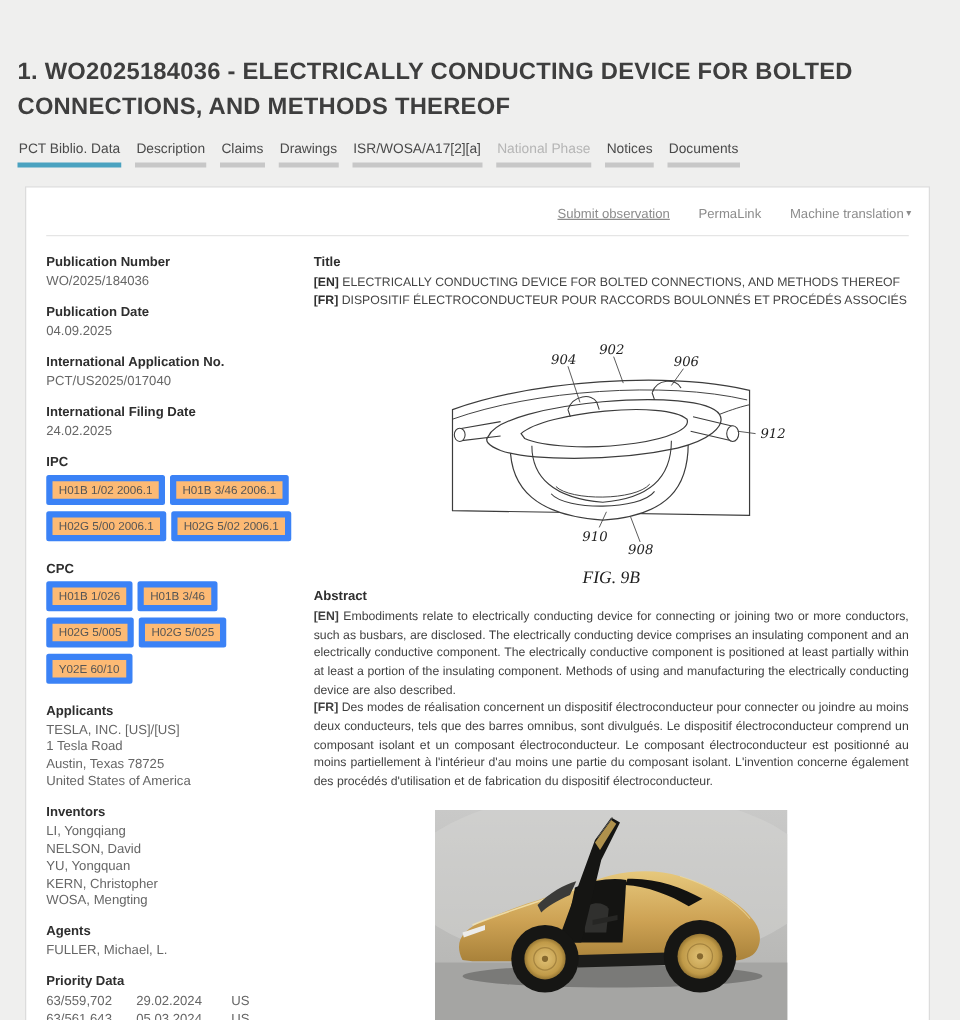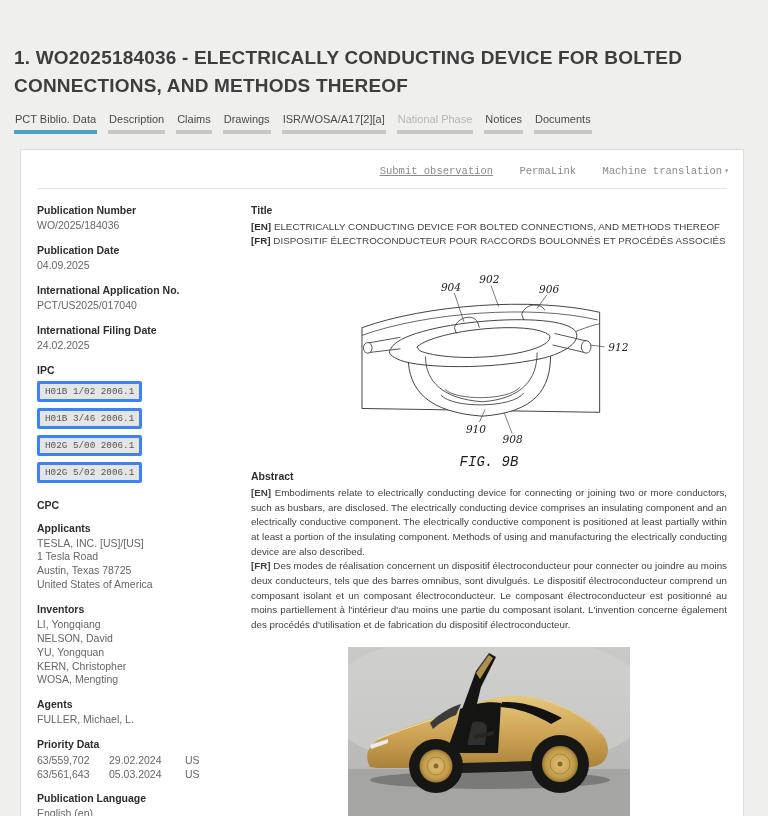--- a/index.html
+++ b/index.html
@@ -20,49 +20,49 @@
   .tab { cursor: pointer; }
   .tab-label { display: block; font-size: 11px; color: #4a4a4a; white-space: nowrap; padding: 0 1px; }
   .tab-bar { height: 4px; background: #c7c7c7; margin-top: 5px; }
   .tab.active .tab-bar { background: #4AA2C0; }
   .tab.disabled .tab-label { color: #b5b5b5; cursor: default; }
   
   .card {
     margin: 15px 24px 0 20px; background: #fff;
     border: 1px solid #dcdcdc;
   }
-  .card-links { text-align: right; padding: 15px 14px 9px; font-size: 10.5px; color: #8c8c8c; font-family: Liberation Mono, monospace; }
+  .card-links { text-align: right; padding: 15px 14px 9px; font-size: 10.5px; color: #8c8c8c; }
   .card-links .lnk { margin-left: 20px; cursor: pointer; color: #8c8c8c; }
   .lnk.underlined { text-decoration: underline; }
   .caret { font-size: 8px; vertical-align: 1px; margin-left: 2px; }
   .card-divider { border-bottom: 1px solid #e5e5e5; margin: 2px 16px 0; }
   .columns { display: flex; padding: 15px 16px 0; }
   .left-col { width: 208px; flex-shrink: 0; }
   .right-col { flex: 1; padding-left: 6px; min-width: 0; }
   
   .field { margin-bottom: 11px; }
   .flabel { font-size: 10.5px; font-weight: 700; color: #2e2e2e; margin-bottom: 3px; }
   .fvalue { font-size: 10.5px; color: #666; line-height: 1.32; }
   .chips { padding-top: 1px; }
   .chip {
     display: inline-block; font-size: 9.3px; color: #555;
-    border: 3px solid #3b82f6; background: #e5e5e5; border-radius: 2px;
-    padding: 2px 5px; margin: 0 4px 5px 0; cursor: pointer; white-space: nowrap; font-family: Liberation Mono, monospace;
+    border: 5px solid #3b82f6; background: #fdba74; border-radius: 2px;
+    padding: 2px 5px; margin: 0 4px 5px 0; cursor: pointer; white-space: nowrap;
   }
   .prow { display: flex; font-size: 10.5px; color: #666; line-height: 1.35; }
   .pnum { width: 72px; } .pdate { width: 76px; }
   
   .rlabel { font-size: 10.5px; font-weight: 700; color: #2e2e2e; margin-bottom: 4px; }
   .lang-line { font-size: 9.8px; color: #444; line-height: 1.42; }
   .lang-line b { color: #2e2e2e; }
   .abstract-block { }
   .abstract-text { font-size: 9.8px; color: #3f3f3f; line-height: 1.5; text-align: justify; }
   .figure-wrap { width: 300px; margin: 20px auto 0; text-align: center; }
   .fig-caption {
-    font-family: Liberation Mono, monospace; font-style: italic;
+    font-family: Liberation Serif, serif; font-style: italic;
     font-size: 14px; color: #1d1d1d; margin-top: 4px;
   }
   .fig-num { font-family: "DejaVu Serif", serif; font-style: italic; font-size: 11px; fill: #222; }
   .car-wrap { width: 282px; height: 170px; margin: 14px auto 4px; }
 </style>
 </head>
 <body>
 
 <div class="page">
 
@@ -140,20 +140,23 @@
 
         <div class="field">
           <div class="flabel">IPC</div>
           <div class="chips">
             <span class="chip">H01B 1/02 2006.1</span><span class="chip">H01B 3/46 2006.1</span><span class="chip">H02G 5/00 2006.1</span><span class="chip">H02G 5/02 2006.1</span>
           </div>
         </div>
 
         <div class="field">
           <div class="flabel">CPC</div>
+          <div class="chips">
+            <span class="chip">H01B 1/026</span><span class="chip">H01B 3/46</span><span class="chip">H02G 5/005</span><span class="chip">H02G 5/025</span><span class="chip">Y02E 60/10</span>
+          </div>
         </div>
 
         <div class="field">
           <div class="flabel">Applicants</div>
           <div class="fvalue">TESLA, INC. [US]/[US]</div>
           <div class="fvalue">1 Tesla Road</div>
           <div class="fvalue">Austin, Texas 78725</div>
           <div class="fvalue">United States of America</div>
         </div>
 

